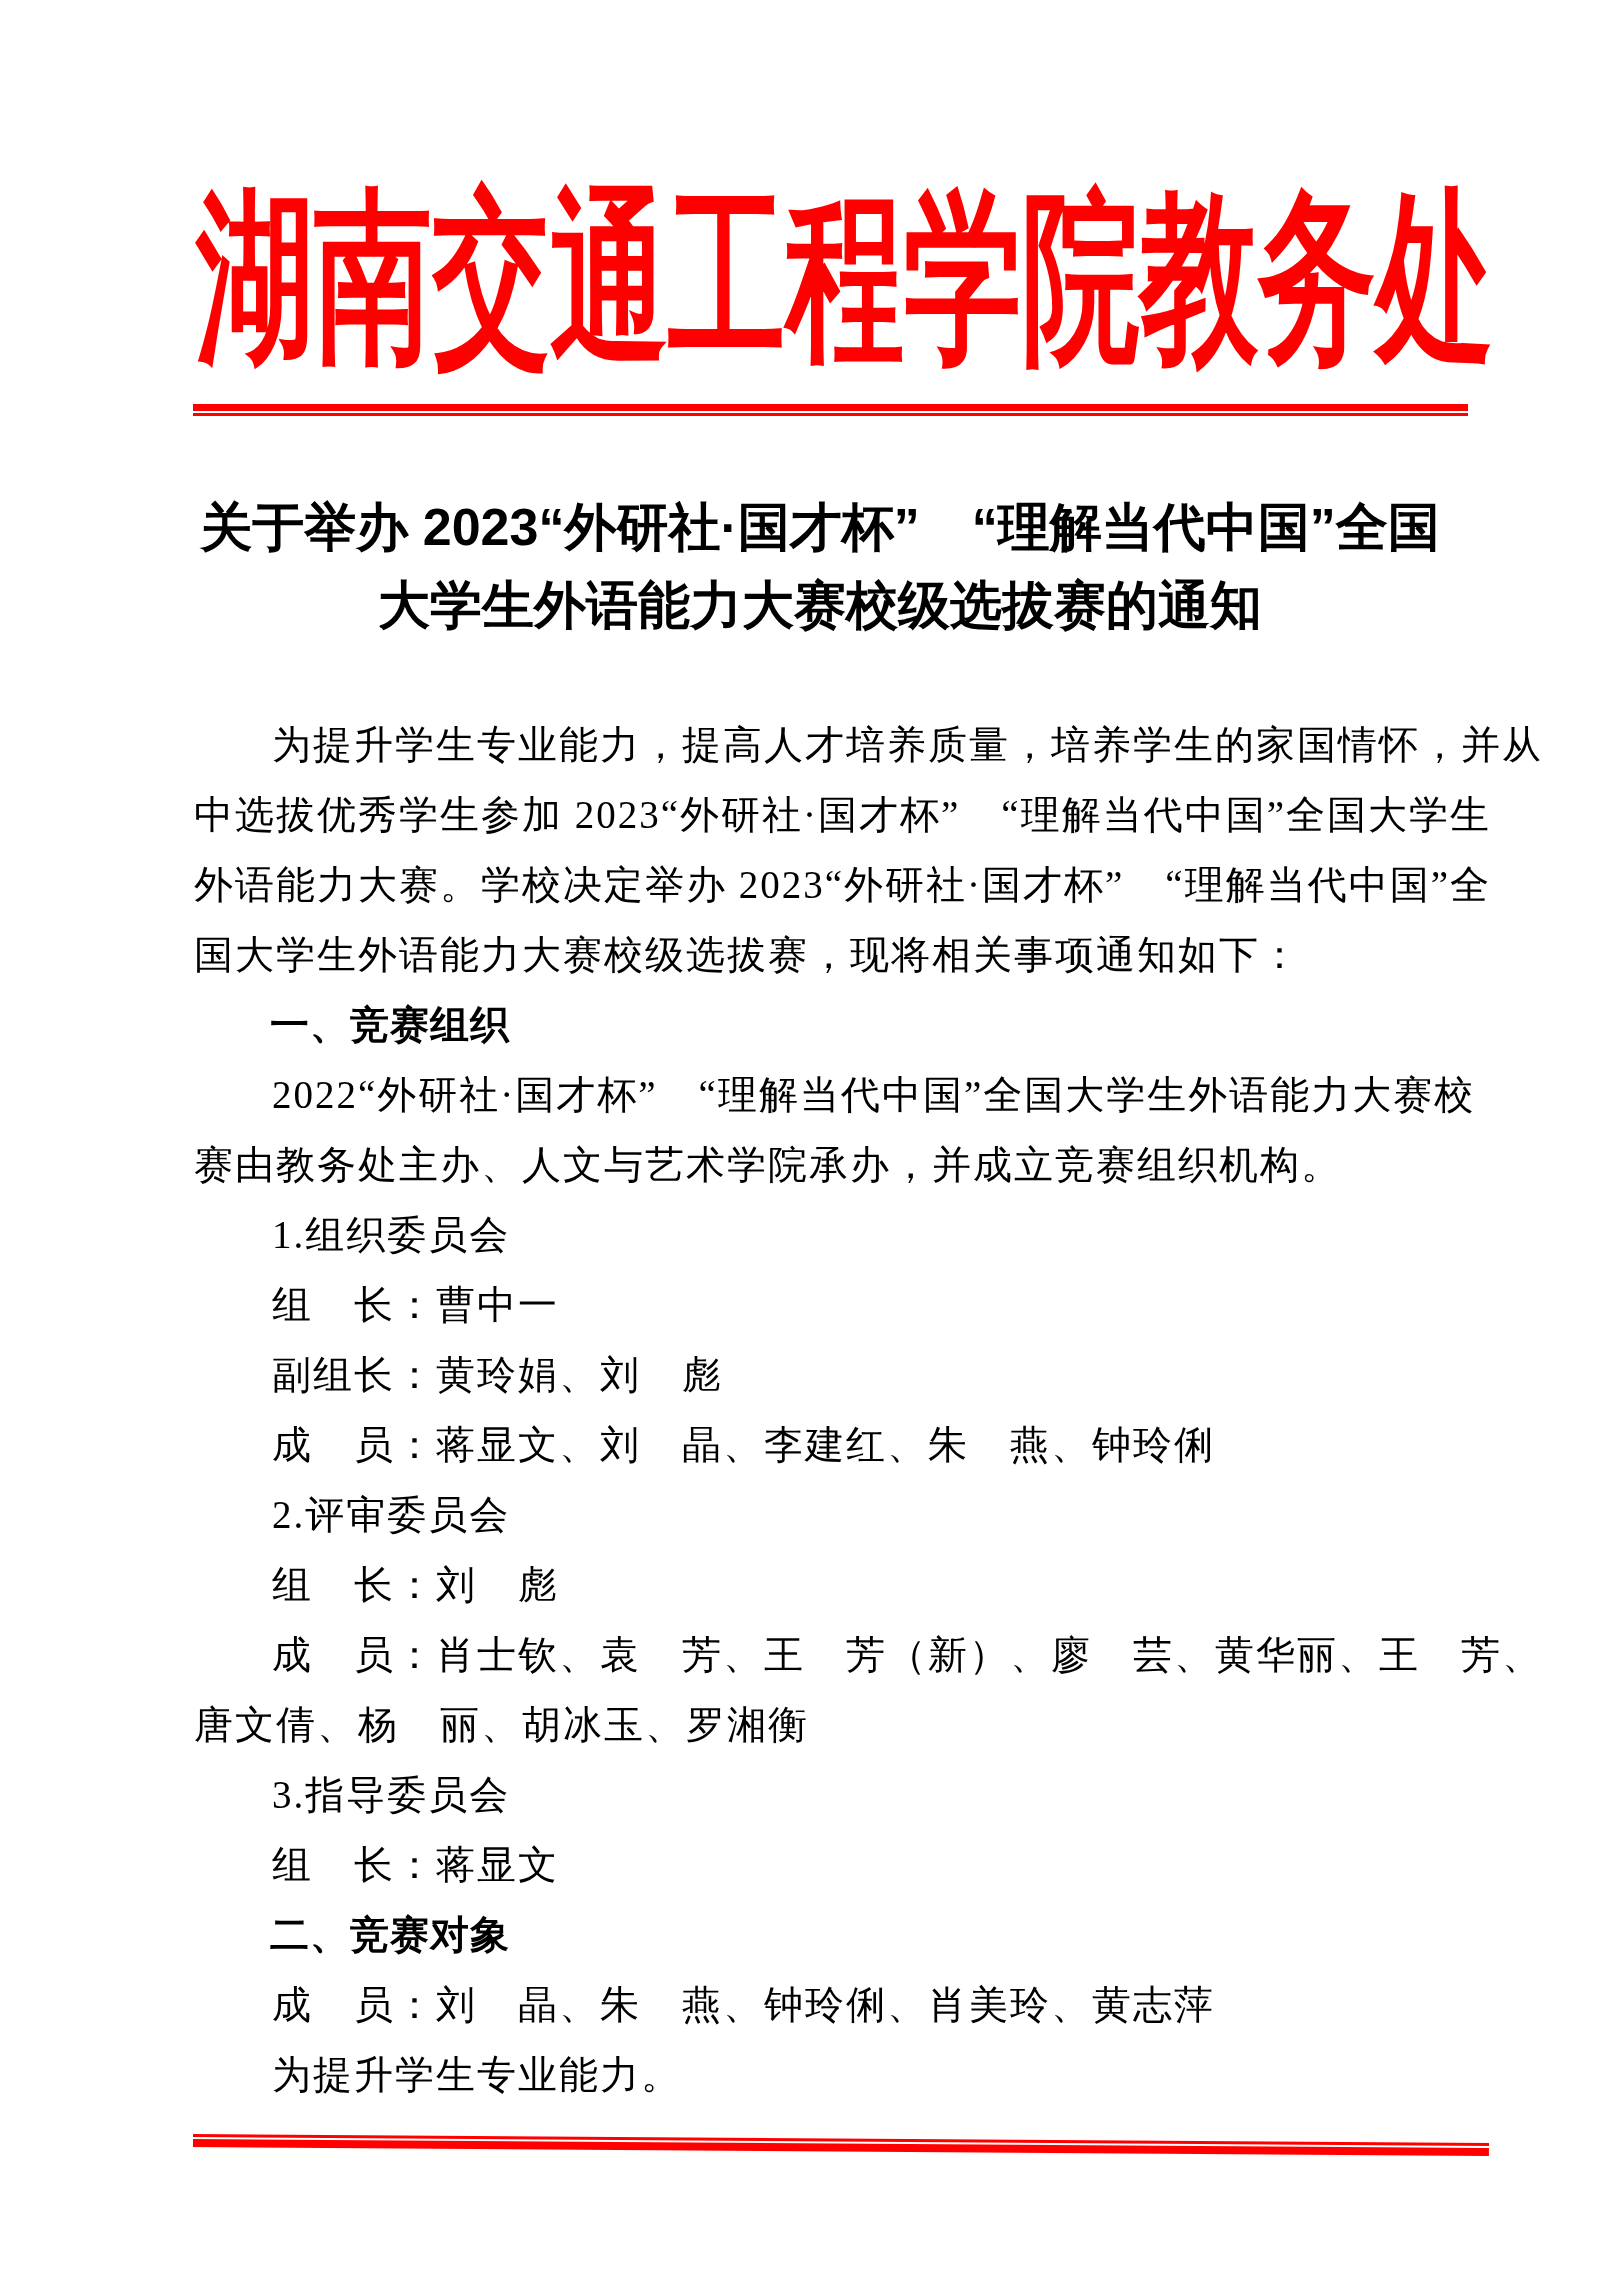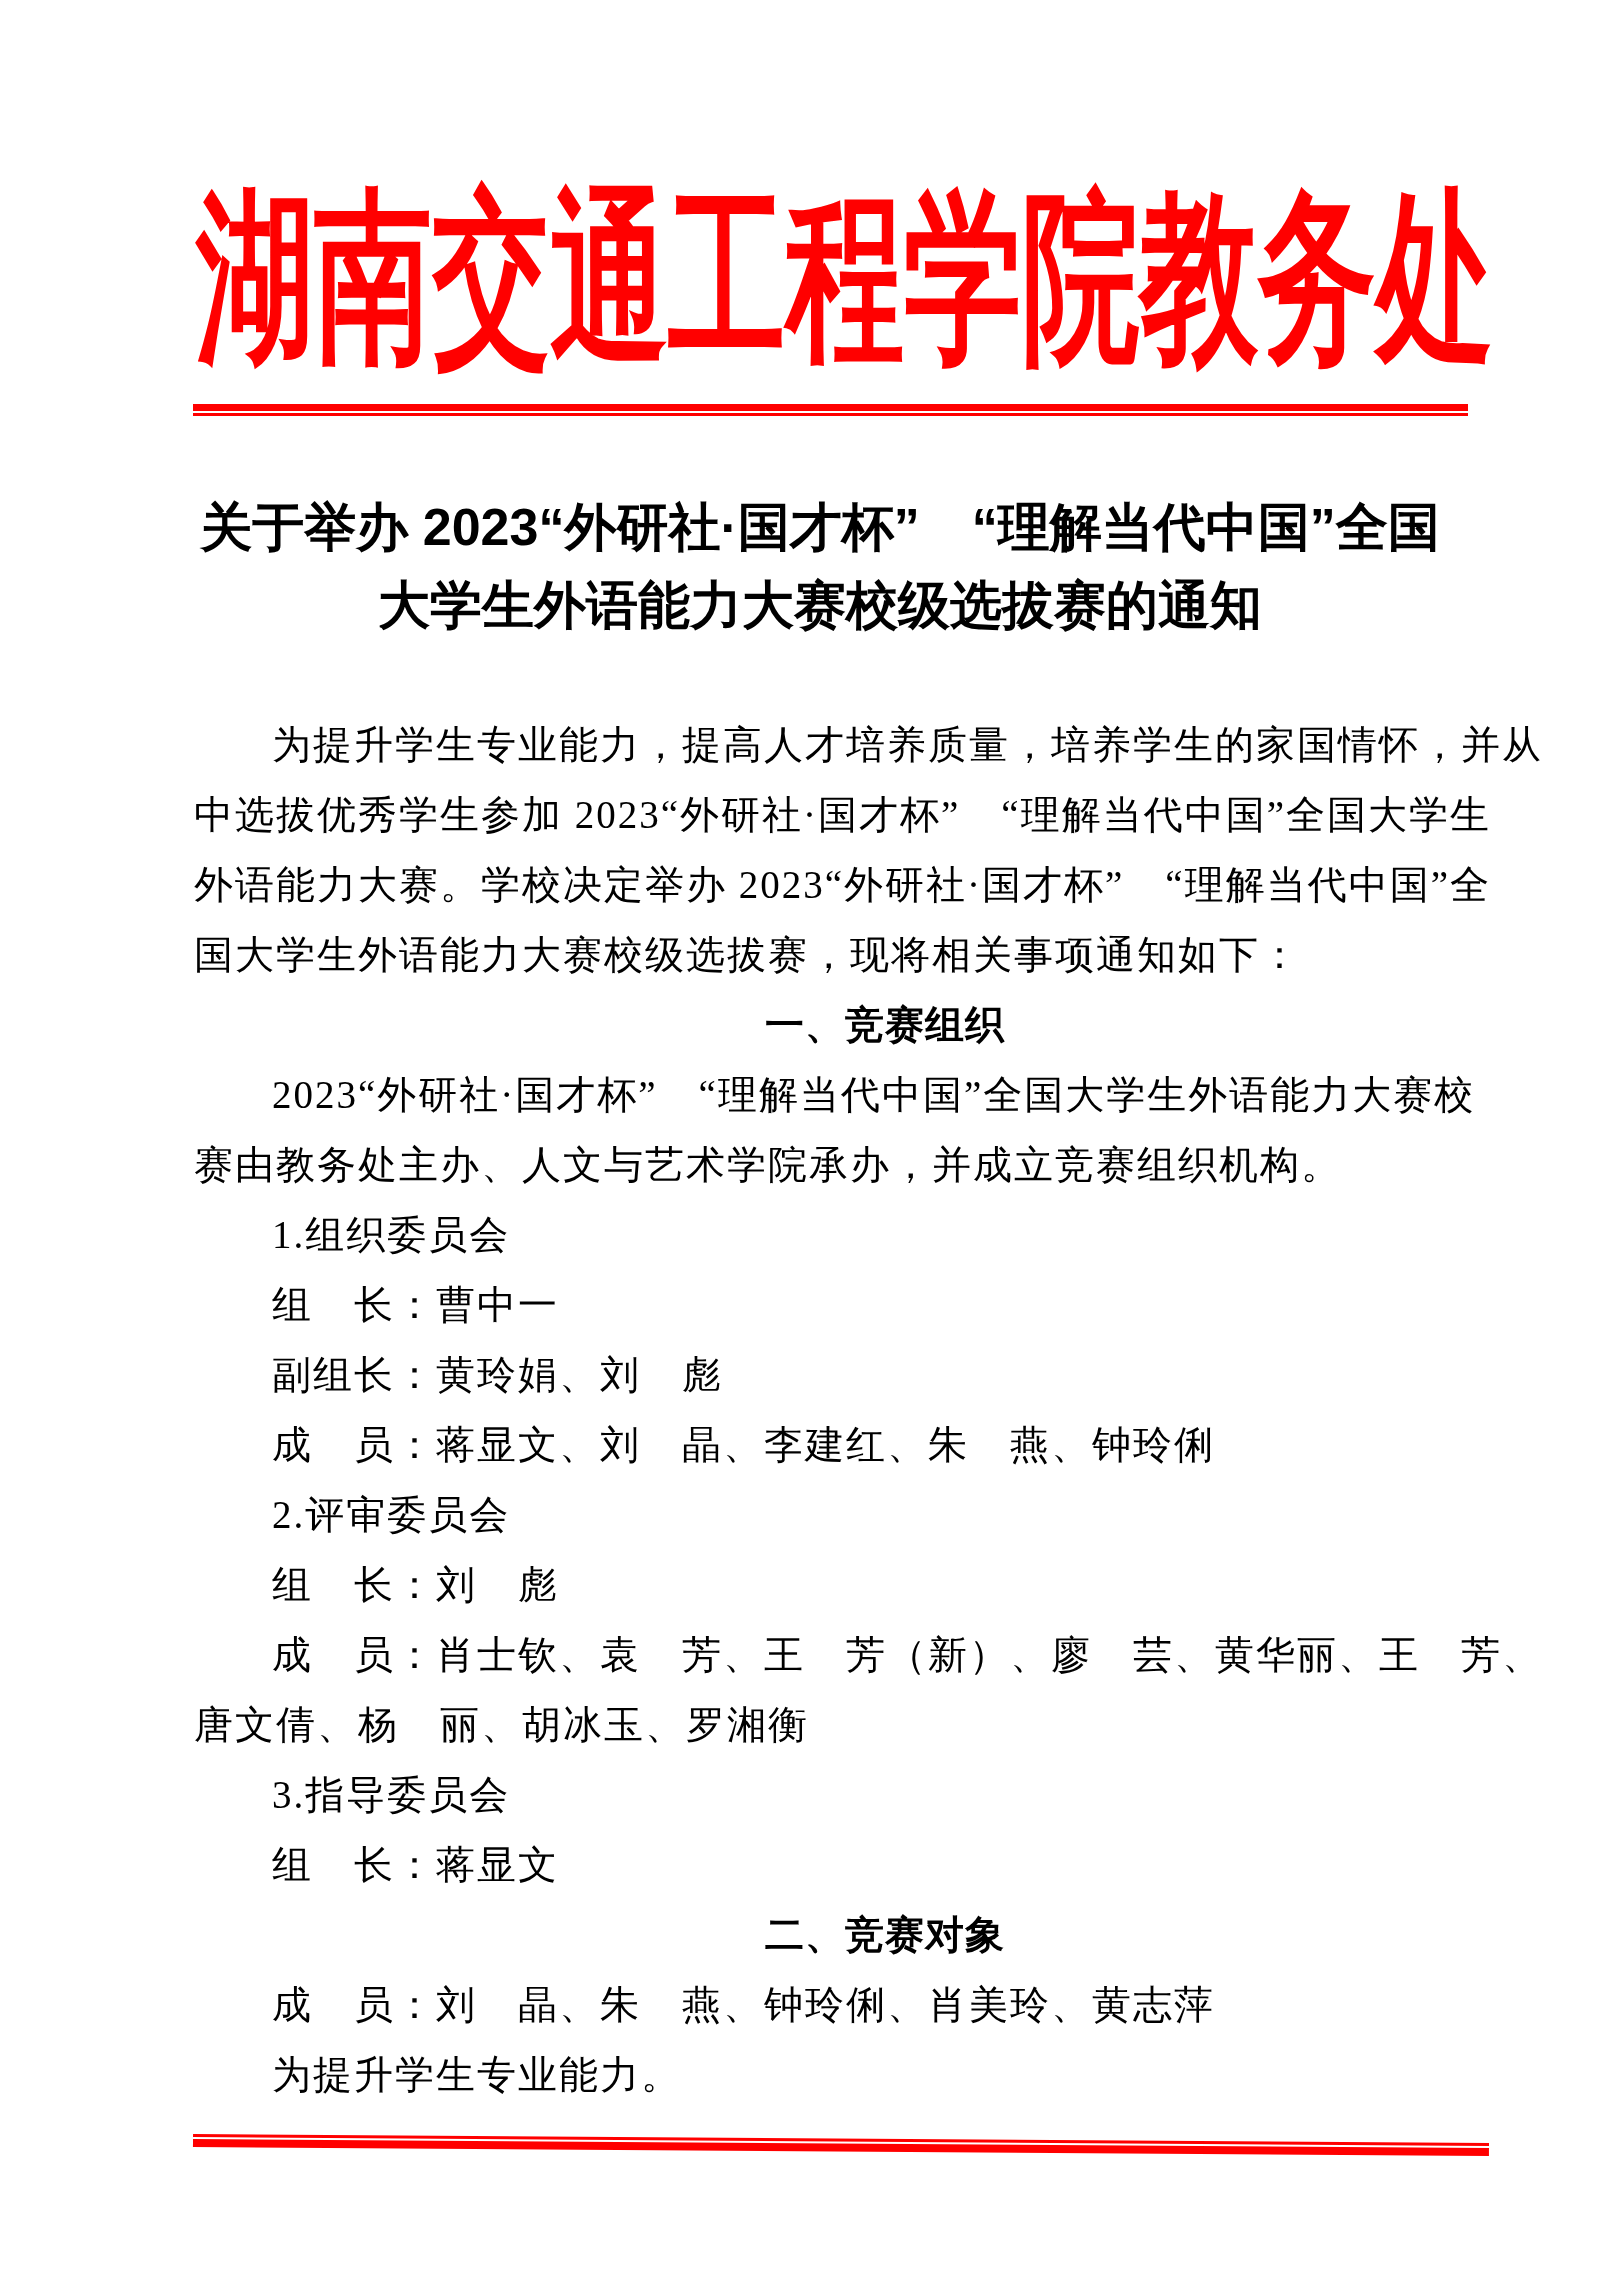--- a/index.html
+++ b/index.html
@@ -71,21 +71,20 @@
     line-height: 70px;
     white-space: nowrap;
   }
   .body-block .indent { padding-left: 78px; }
   .body-block .flush  { padding-left: 0; }
   .body-block .heading {
     padding-left: 76px;
     font-family: Liberation Sans, sans-serif;
     font-weight: bold;
     letter-spacing: 1px;
-    text-align: center;
   }
 
   
   .rule-bottom {
     position: absolute;
     left: 193px;
     top: 2134px;
     width: 1296px;
     transform: rotate(0.4deg);
     transform-origin: left center;
@@ -109,21 +108,21 @@
     <div>关于举办 2023“外研社·国才杯”　“理解当代中国”全国</div>
     <div>大学生外语能力大赛校级选拔赛的通知</div>
   </div>
 
   <div class="body-block" id="body-lines">
       <div class="line indent">为提升学生专业能力，提高人才培养质量，培养学生的家国情怀，并从</div>
       <div class="line flush">中选拔优秀学生参加 2023“外研社·国才杯”　“理解当代中国”全国大学生</div>
       <div class="line flush">外语能力大赛。学校决定举办 2023“外研社·国才杯”　“理解当代中国”全</div>
       <div class="line flush">国大学生外语能力大赛校级选拔赛，现将相关事项通知如下：</div>
       <div class="line heading">一、竞赛组织</div>
-      <div class="line indent">2023“外研社·国才杯”　“理解当代中国”全国大学生外语能力大赛校</div>
+      <div class="line indent">2022“外研社·国才杯”　“理解当代中国”全国大学生外语能力大赛校</div>
       <div class="line flush">赛由教务处主办、人文与艺术学院承办，并成立竞赛组织机构。</div>
       <div class="line indent">1.组织委员会</div>
       <div class="line indent">组　长：曹中一</div>
       <div class="line indent">副组长：黄玲娟、刘　彪</div>
       <div class="line indent">成　员：蒋显文、刘　晶、李建红、朱　燕、钟玲俐</div>
       <div class="line indent">2.评审委员会</div>
       <div class="line indent">组　长：刘　彪</div>
       <div class="line indent">成　员：肖士钦、袁　芳、王　芳（新）、廖　芸、黄华丽、王　芳、</div>
       <div class="line flush">唐文倩、杨　丽、胡冰玉、罗湘衡</div>
       <div class="line indent">3.指导委员会</div>

